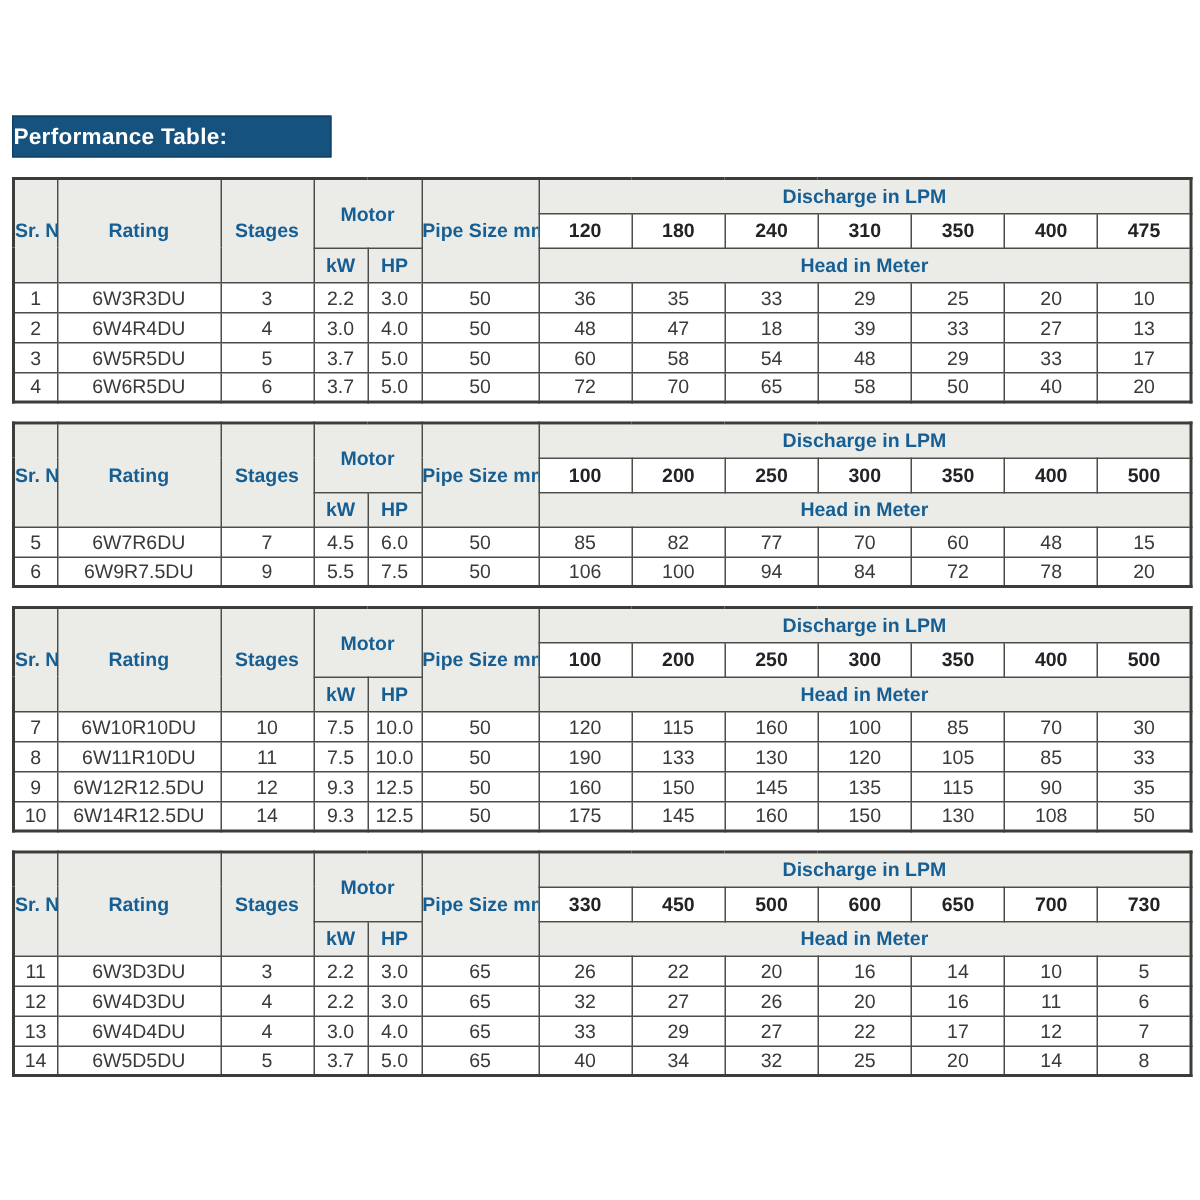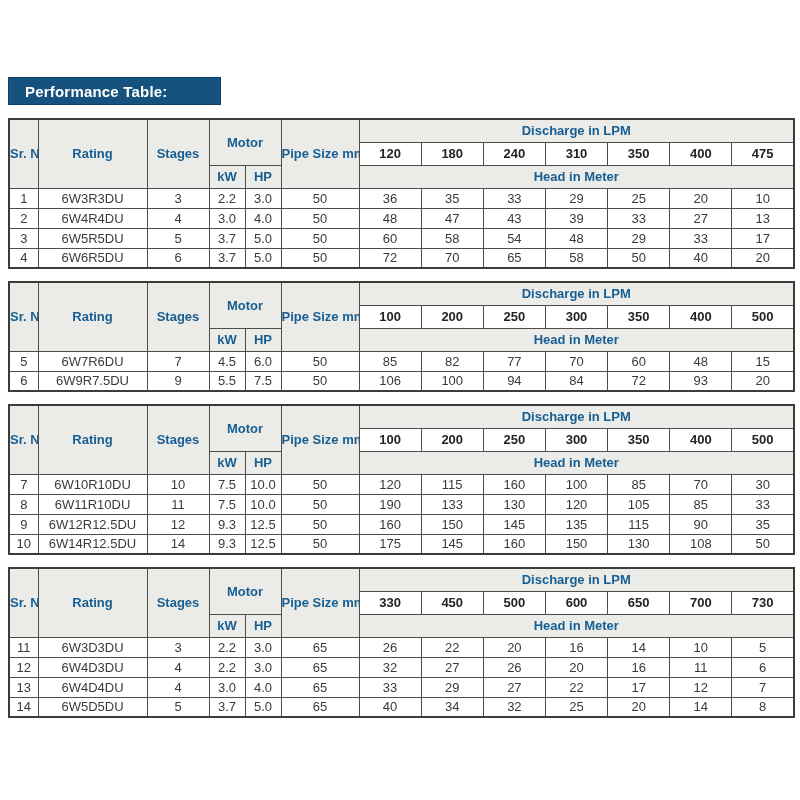--- a/index.html
+++ b/index.html
@@ -13,21 +13,21 @@
   }
   html,body{margin:0;padding:0;background:#ffffff;}
   .page{
     position:relative;width:800px;height:800px;background:#ffffff;overflow:hidden;
     font-family:"Liberation Sans","DejaVu Sans",sans-serif;
   }
   .title-box{
     position:absolute;left:8px;top:77px;width:213px;height:28px;
     background:var(--c-title-bg);border:1px solid #0f4067;box-sizing:border-box;
     color:var(--c-title-text);font-weight:bold;font-size:15px;
-    display:flex;align-items:center;padding-left:16px;
+    display:flex;align-items:center;
     letter-spacing:0.2px;
   }
   .tables{position:absolute;left:8px;top:118px;width:787px;}
   table.perf-table{
     width:787px;border-collapse:collapse;table-layout:fixed;
     border:2px solid var(--c-outer);
     margin:0 0 12px 0;
   }
   table.perf-table th, table.perf-table td{
     border:1px solid var(--c-border);
@@ -115,21 +115,21 @@
           </tr>
           <tr>
             <td>2</td>
             <td class="rating">6W4R4DU</td>
             <td>4</td>
             <td>3.0</td>
             <td>4.0</td>
             <td>50</td>
             <td>48</td>
             <td>47</td>
-            <td>43</td>
+            <td>18</td>
             <td>39</td>
             <td>33</td>
             <td>27</td>
             <td>13</td>
           </tr>
           <tr>
             <td>3</td>
             <td class="rating">6W5R5DU</td>
             <td>5</td>
             <td>3.7</td>
@@ -223,21 +223,21 @@
             <td class="rating">6W9R7.5DU</td>
             <td>9</td>
             <td>5.5</td>
             <td>7.5</td>
             <td>50</td>
             <td>106</td>
             <td>100</td>
             <td>94</td>
             <td>84</td>
             <td>72</td>
-            <td>93</td>
+            <td>78</td>
             <td>20</td>
           </tr>
         </tbody>
       </table>
       <table class="perf-table">
         <colgroup>
           <col style="width: 29px;">
           <col style="width: 109px;">
           <col style="width: 62px;">
           <col style="width: 36px;">

